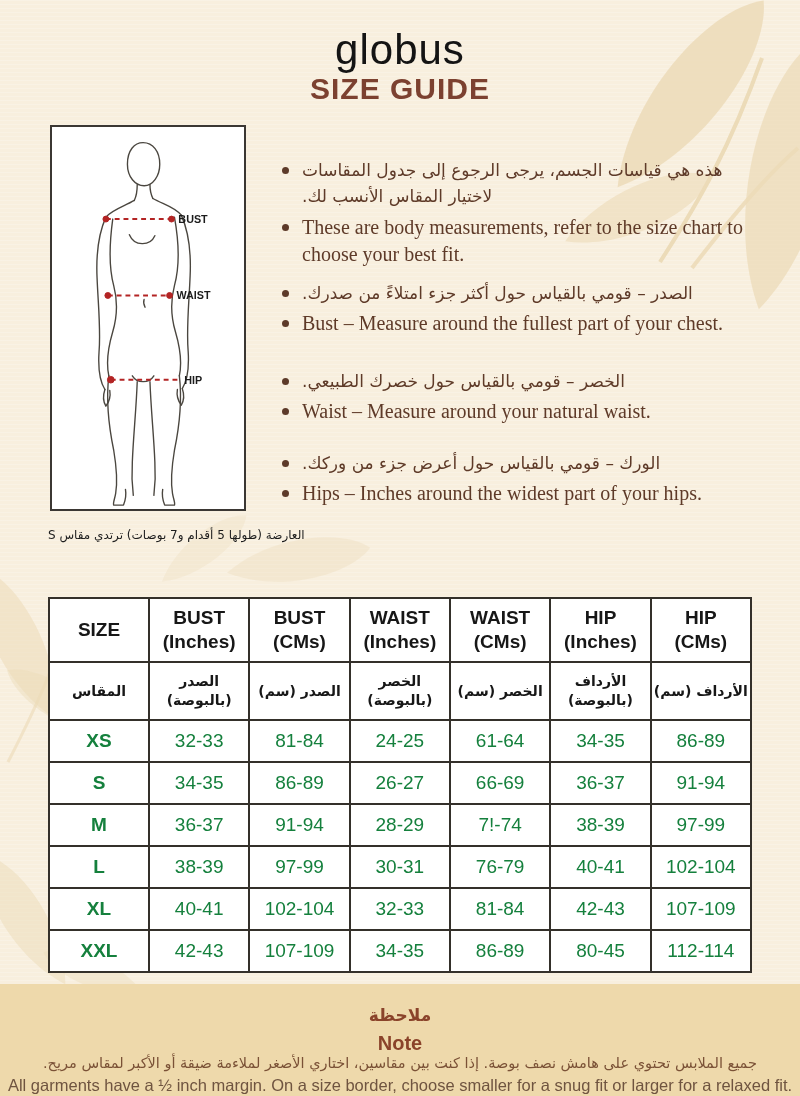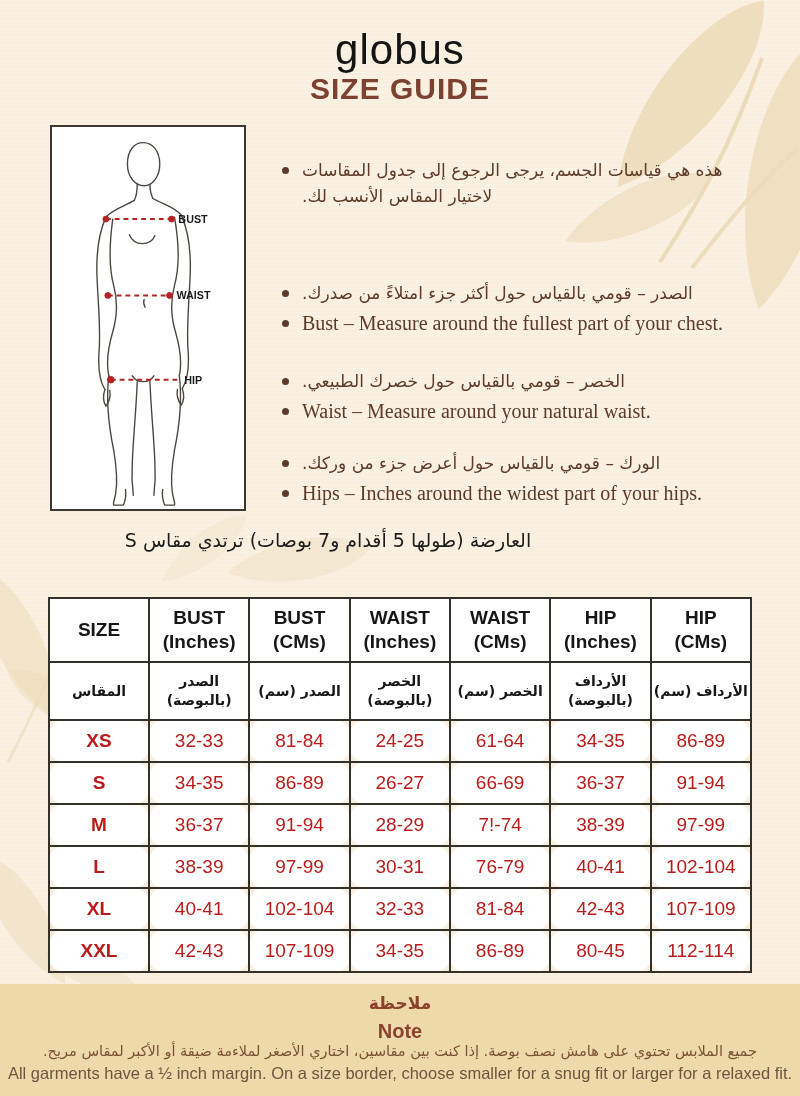--- a/index.html
+++ b/index.html
@@ -22,35 +22,35 @@
   .figure-box svg{display:block; width:100%; height:100%;}
 
   .bullet-group{left:282px; width:462px;}
   .bullet-line{display:flex; gap:13px; align-items:flex-start; margin-bottom:4px;}
   .bullet-dot{width:7px; height:7px; border-radius:50%; background:#5d3a29; margin-top:10px; flex:none;}
   .bullet-line .txt{color:#5e3a28;}
   .bullet-line.ar .txt{font-family:"DejaVu Sans", sans-serif; font-size:17px; line-height:1.55; text-align:left;}
   .bullet-line.en .txt{font-family:"Liberation Serif", serif; font-size:20px; line-height:1.35;}
 
   .model-note{left:48px; top:527px; width:560px; color:#1c1c1c;}
-  .model-note .ar{font-family:"DejaVu Sans", sans-serif; font-size:19px; line-height:1.45; text-align:center;}
+  .model-note .ar{font-family:"DejaVu Sans", sans-serif; font-size:12px; line-height:1.45; text-align:left;}
   .model-note .en{font-family:"Liberation Serif", serif; font-size:19px; line-height:1.35;}
 
   table.size-table{position:absolute; z-index:1; left:48px; top:597px; width:704px;
                    border-collapse:collapse; table-layout:fixed;}
   .size-table td{border:2px solid #34302a; background:#ffffff; text-align:center;
                  vertical-align:middle; padding:0; color:#171717;}
   .size-table .h-en{height:62px; font-size:19px; font-weight:700; line-height:1.25;}
   .size-table .h-ar{height:56px; font-family:"DejaVu Sans", sans-serif;
                     font-size:14px; font-weight:700; line-height:1.35;}
-  .size-table .d-row td{height:40px; font-size:19px; color:#b91c1c;border-radius:15px;}
+  .size-table .d-row td{height:40px; font-size:19px; color:#15803d;}
   .size-table .d-row td.c-size{font-weight:700;}
 
   .note-bar{left:0; top:984px; width:800px; height:112px; background:#eed9ab; text-align:center;}
-  .note-heading-ar{font-family:"DejaVu Sans", sans-serif; font-size:17px; font-weight:700; color:#8a432a; margin-top:9px;}
+  .note-heading-ar{font-family:"DejaVu Sans", sans-serif; font-size:17px; font-weight:700; color:#8a432a; margin-top:21px;}
   .note-heading-en{font-size:20px; font-weight:700; color:#8a432a; margin-top:7px;}
   .note-body-ar{font-family:"DejaVu Sans", sans-serif; font-size:14.5px; color:#7a5136; white-space:nowrap;}
   .note-body-en{font-size:16.5px; color:#6f5440; margin-top:5px; white-space:nowrap;}
 </style>
 </head>
 <body>
 
 <div class="page">
 
   <svg class="decor" width="800" height="1096" viewBox="0 0 800 1096">
@@ -114,20 +114,24 @@
         <text x="135" y="260">HIP</text>
       </g>
     </svg>
   </div>
 
   <div class="layer bullet-group" style="top:157px">
     <div class="bullet-line ar">
       <span class="bullet-dot"></span>
       <div class="txt" dir="rtl">هذه هي قياسات الجسم، يرجى الرجوع إلى جدول المقاسات لاختيار المقاس الأنسب لك.</div>
     </div>
+    <div class="bullet-line en">
+      <span class="bullet-dot"></span>
+      <div class="txt">These are body measurements, refer to the size chart to choose your best fit.</div>
+    </div>
   </div>
 
   <div class="layer bullet-group" style="top:280px">
     <div class="bullet-line ar">
       <span class="bullet-dot"></span>
       <div class="txt" dir="rtl">الصدر – قومي بالقياس حول أكثر جزء امتلاءً من صدرك.</div>
     </div>
     <div class="bullet-line en">
       <span class="bullet-dot"></span>
       <div class="txt">Bust – Measure around the fullest part of your chest.</div>

